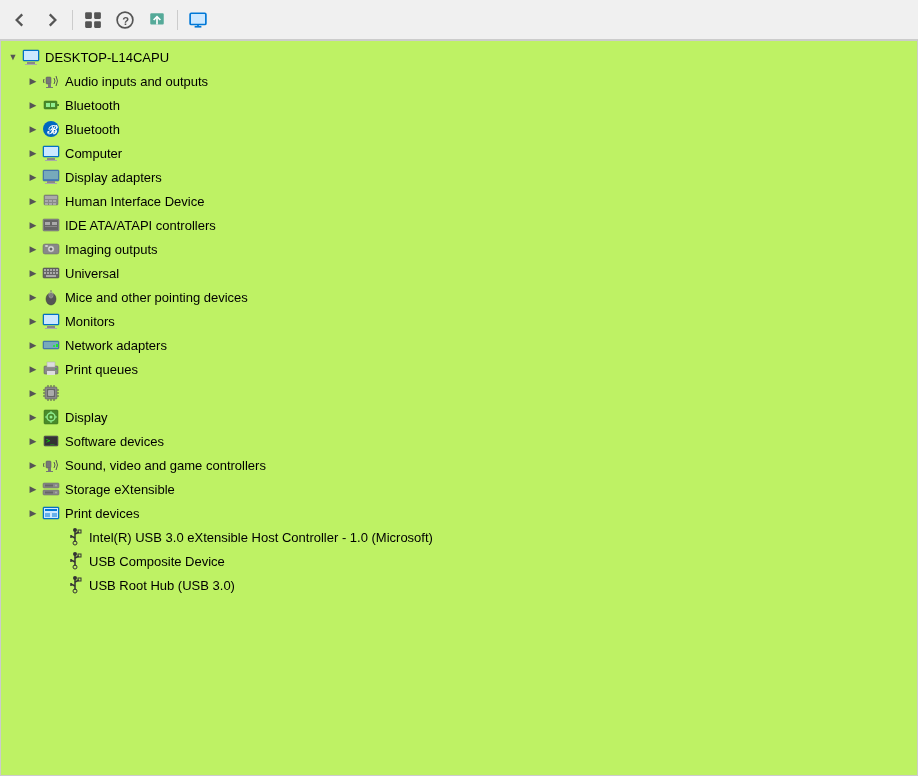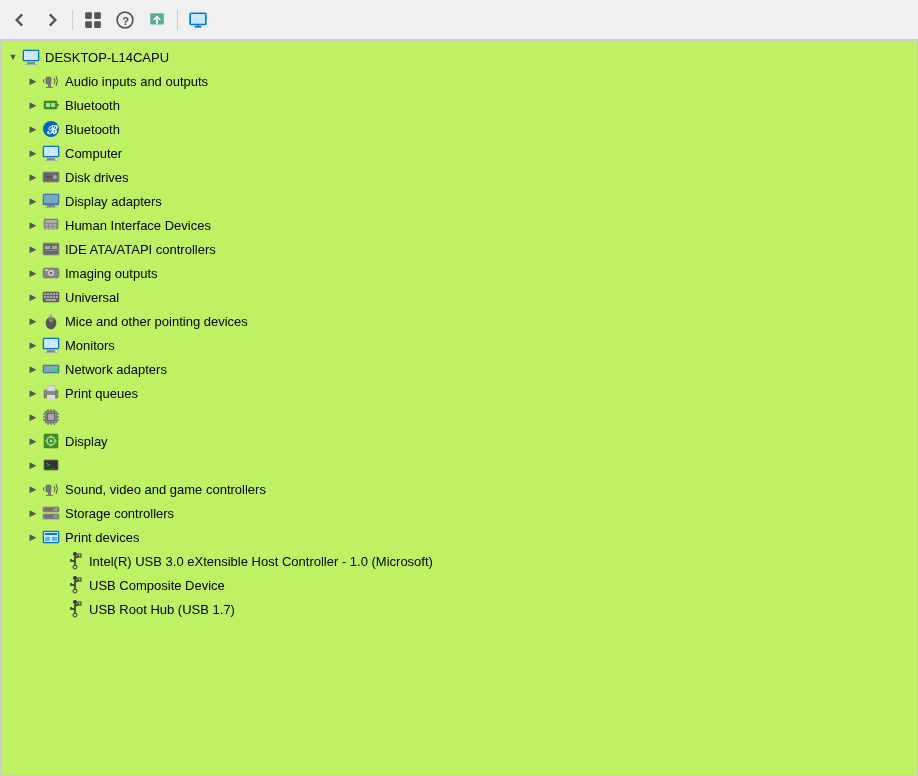--- a/index.html
+++ b/index.html
@@ -216,32 +216,20 @@
       <svg width="18" height="18" viewBox="0 0 18 18">
         <rect x="1" y="2" width="16" height="11" rx="1" fill="#0078d7" stroke="#005a9e" stroke-width="0.5"></rect>
         <rect x="2" y="3" width="14" height="9" fill="#cce8ff"></rect>
         <rect x="5" y="14" width="8" height="2" fill="#888"></rect>
         <rect x="3" y="16" width="12" height="1" fill="#aaa"></rect>
       </svg>
     </div>
     <span class="node-label">Computer</span>
   </div>
 
-  <div class="tree-node indent-1">
-    <div class="chevron collapsed"></div>
-    <div class="node-icon">
-      <svg width="18" height="18" viewBox="0 0 18 18">
-        <rect x="1" y="4" width="16" height="10" rx="1" fill="#888" stroke="#555" stroke-width="0.5"></rect>
-        <rect x="2" y="5" width="14" height="8" fill="#666"></rect>
-        <circle cx="13" cy="9" r="2" fill="#aaa"></circle>
-        <rect x="3" y="8" width="7" height="2" fill="#555"></rect>
-      </svg>
-    </div>
-    <span class="node-label">Disk drives</span>
-  </div>
 
   <div class="tree-node indent-1">
     <div class="chevron collapsed"></div>
     <div class="node-icon">
       <svg width="18" height="18" viewBox="0 0 18 18">
         <rect x="1" y="2" width="16" height="11" rx="1" fill="#4a7fb5" stroke="#3a5f95" stroke-width="0.5"></rect>
         <rect x="2" y="3" width="14" height="8" fill="#7ab"></rect>
         <rect x="5" y="13" width="8" height="2" fill="#888"></rect>
         <rect x="3" y="15" width="12" height="1" fill="#aaa"></rect>
       </svg>
@@ -256,21 +244,21 @@
         <rect x="2" y="3" width="14" height="10" rx="1" fill="#888" stroke="#666" stroke-width="0.5"></rect>
         <rect x="3" y="4" width="12" height="3" fill="#aaa"></rect>
         <rect x="3" y="8" width="3" height="2" fill="#aaa"></rect>
         <rect x="7" y="8" width="3" height="2" fill="#aaa"></rect>
         <rect x="11" y="8" width="3" height="2" fill="#aaa"></rect>
         <rect x="3" y="11" width="3" height="2" fill="#aaa"></rect>
         <rect x="7" y="11" width="3" height="2" fill="#aaa"></rect>
         <rect x="11" y="11" width="3" height="2" fill="#aaa"></rect>
       </svg>
     </div>
-    <span class="node-label">Human Interface Devices</span>
+    <span class="node-label">Human Interface Device</span>
   </div>
 
   <div class="tree-node indent-1">
     <div class="chevron collapsed"></div>
     <div class="node-icon">
       <svg width="18" height="18" viewBox="0 0 18 18">
         <rect x="1" y="3" width="16" height="12" rx="1" fill="#888" stroke="#666" stroke-width="0.5"></rect>
         <rect x="2" y="4" width="14" height="10" fill="#666"></rect>
         <rect x="3" y="6" width="5" height="3" fill="#aaa"></rect>
         <rect x="10" y="6" width="5" height="3" fill="#aaa"></rect>
@@ -407,20 +395,21 @@
 
   <div class="tree-node indent-1">
     <div class="chevron collapsed"></div>
     <div class="node-icon">
       <svg width="18" height="18" viewBox="0 0 18 18">
         <rect x="2" y="4" width="14" height="10" rx="1" fill="#555" stroke="#333" stroke-width="0.5"></rect>
         <rect x="3" y="5" width="12" height="8" fill="#333"></rect>
         <text x="4" y="11" fill="#0f0" font-size="7" font-family="monospace">&gt;_</text>
       </svg>
     </div>
+    <span class="node-label">Software devices</span>
   </div>
 
   <div class="tree-node indent-1">
     <div class="chevron collapsed"></div>
     <div class="node-icon icon-audio">
       <svg width="18" height="18" viewBox="0 0 18 18">
         <rect x="4" y="5" width="5" height="7" rx="1" fill="#777" stroke="#555" stroke-width="0.5"></rect>
         <path d="M2 7 Q1 9 2 11" stroke="#555" stroke-width="1" fill="none"></path>
         <path d="M12 6 Q14 9 12 12" stroke="#555" stroke-width="1" fill="none"></path>
         <path d="M14 4 Q17 9 14 14" stroke="#555" stroke-width="1" fill="none"></path>
@@ -436,21 +425,21 @@
     <div class="node-icon">
       <svg width="18" height="18" viewBox="0 0 18 18">
         <rect x="1" y="3" width="16" height="5" rx="1" fill="#888" stroke="#666" stroke-width="0.5"></rect>
         <rect x="1" y="10" width="16" height="5" rx="1" fill="#888" stroke="#666" stroke-width="0.5"></rect>
         <circle cx="14" cy="5.5" r="1" fill="#aaa"></circle>
         <circle cx="14" cy="12.5" r="1" fill="#aaa"></circle>
         <rect x="3" y="4.5" width="8" height="2" fill="#666"></rect>
         <rect x="3" y="11.5" width="8" height="2" fill="#666"></rect>
       </svg>
     </div>
-    <span class="node-label">Storage controllers</span>
+    <span class="node-label">Storage eXtensible</span>
   </div>
 
   <div class="tree-node indent-1">
     <div class="chevron collapsed"></div>
     <div class="node-icon">
       <svg width="18" height="18" viewBox="0 0 18 18">
         <rect x="1" y="3" width="16" height="12" rx="1" fill="#0078d7" stroke="#005a9e" stroke-width="0.5"></rect>
         <rect x="2" y="4" width="14" height="10" fill="#cce8ff"></rect>
         <rect x="3" y="5" width="12" height="2" fill="#0078d7"></rect>
         <rect x="3" y="9" width="5" height="4" fill="#0078d7" opacity="0.5"></rect>
@@ -499,16 +488,16 @@
       <svg width="18" height="18" viewBox="0 0 18 18">
         <line x1="9" y1="2" x2="9" y2="14" stroke="#333" stroke-width="1.5"></line>
         <circle cx="9" cy="2" r="2" fill="#333"></circle>
         <line x1="9" y1="6" x2="13" y2="4" stroke="#333" stroke-width="1.5"></line>
         <rect x="12" y="2" width="3" height="3" fill="none" stroke="#333" stroke-width="1"></rect>
         <line x1="9" y1="10" x2="5" y2="8" stroke="#333" stroke-width="1.5"></line>
         <line x1="5" y1="7" x2="5" y2="10" stroke="#333" stroke-width="1.5"></line>
         <circle cx="9" cy="15" r="2" fill="none" stroke="#333" stroke-width="1"></circle>
       </svg>
     </div>
-    <span class="node-label">USB Root Hub (USB 1.7)</span>
+    <span class="node-label">USB Root Hub (USB 3.0)</span>
   </div>
 
 </div>
 
 </body></html>

